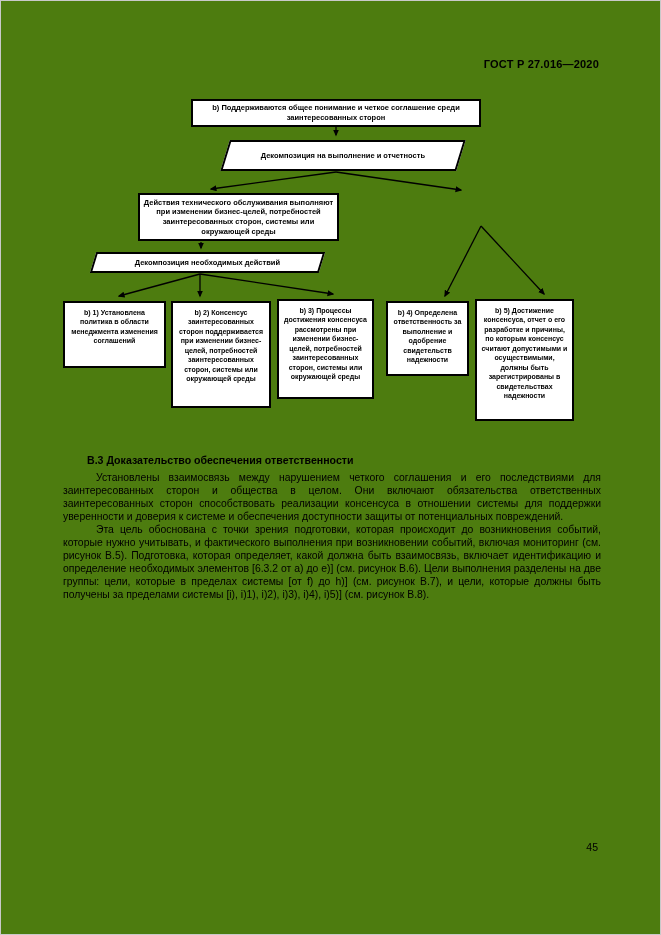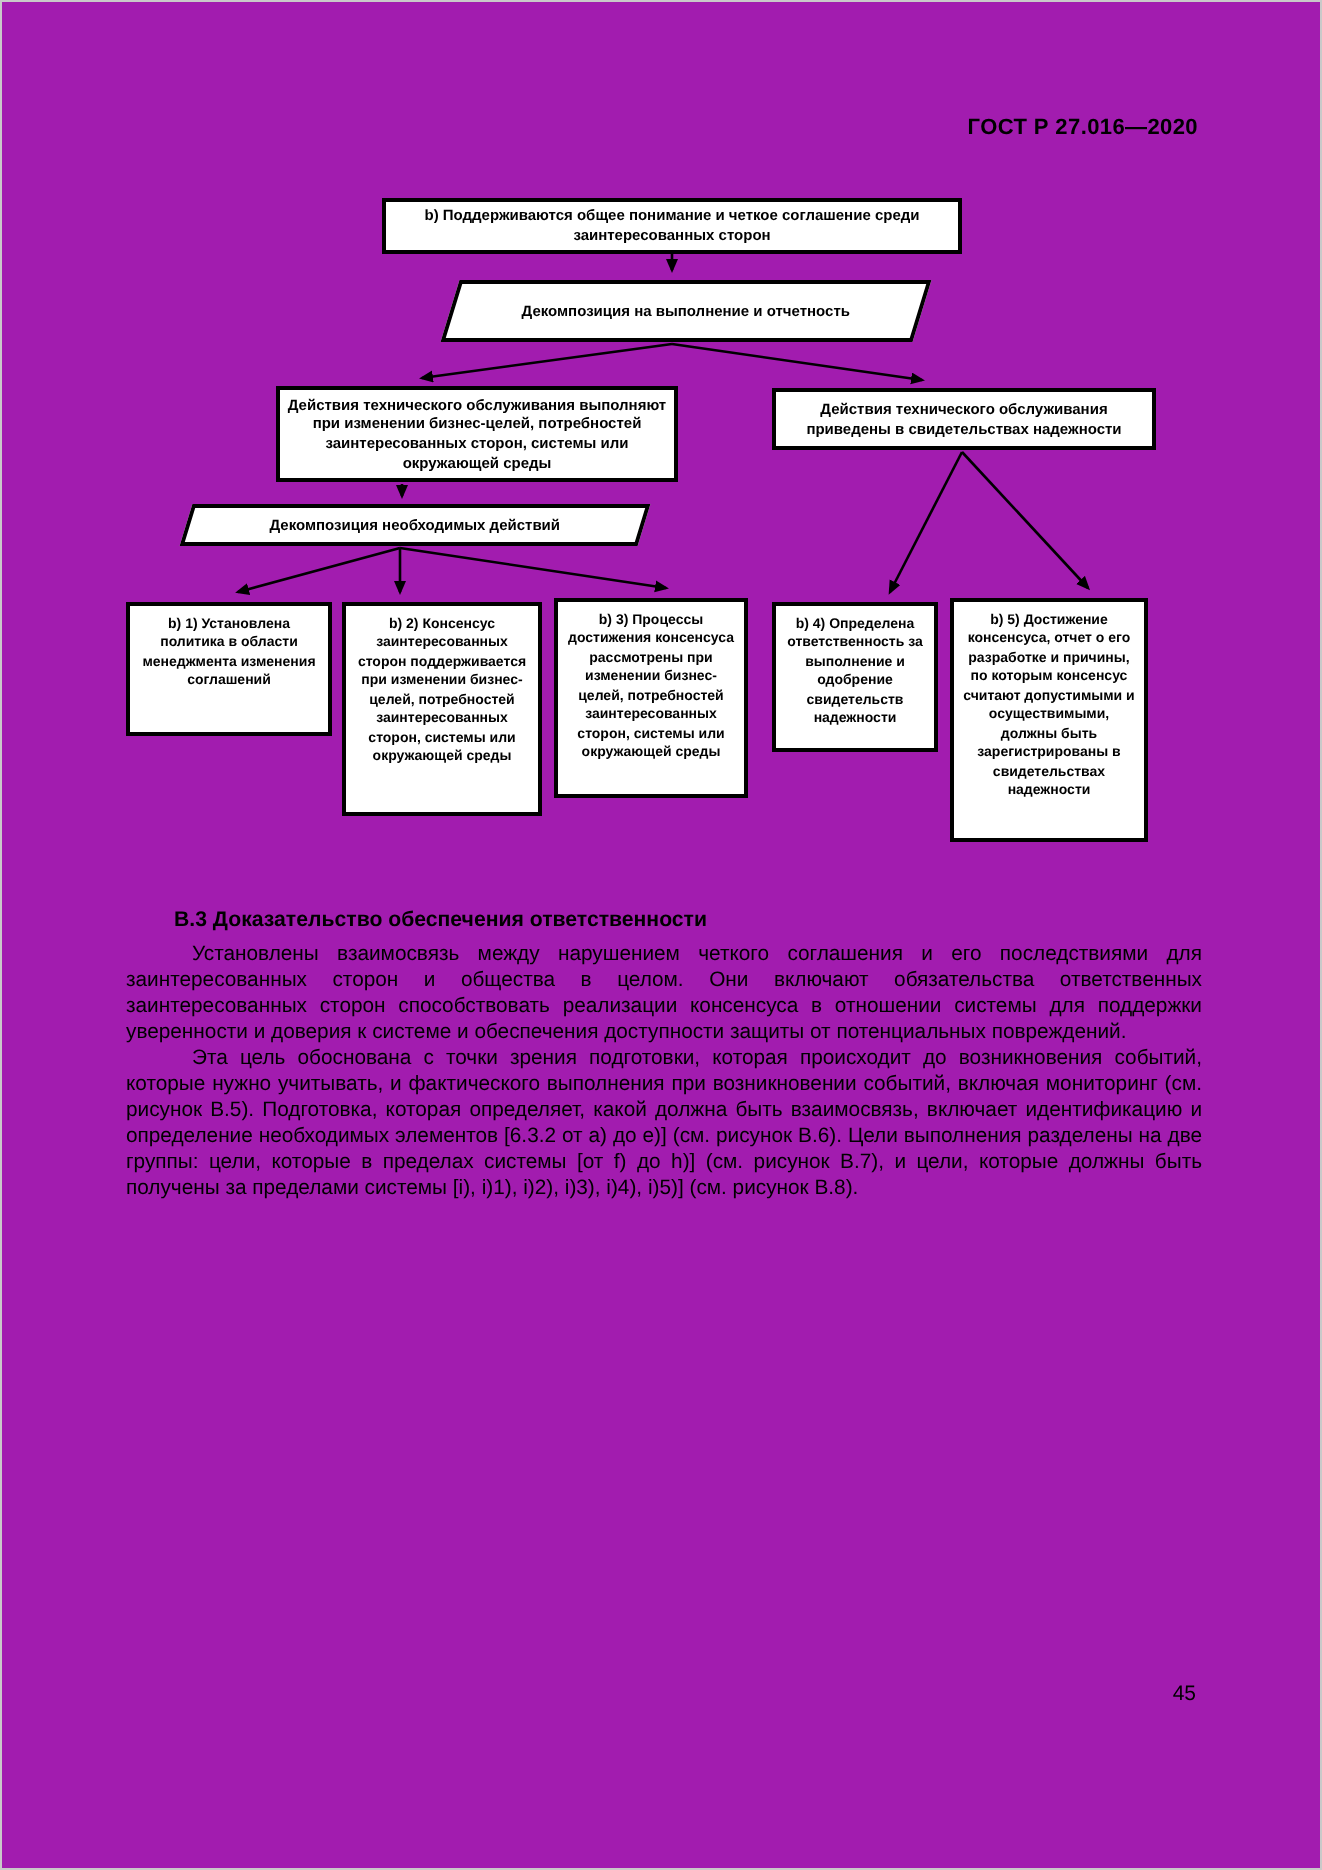--- a/index.html
+++ b/index.html
@@ -1,20 +1,20 @@
 <!DOCTYPE html>
 <html><head>
 <meta charset="utf-8">
 <style>
   html,body { margin:0; padding:0; background:#e9e9e9; }
   .page {
     position:relative;
     width:661px; height:935px;
     margin:0 auto;
-    background:#a21caf;
+    background:#4d7c0f;
     border:1px solid #c9c9c9;
     box-sizing:border-box;
     font-family:"Liberation Sans", sans-serif;
     color:#000;
     overflow:hidden;
   }
   .doc-header {
     position:absolute; top:57px; right:61px;
     font-size:11px; font-weight:bold; letter-spacing:0.2px;
   }
@@ -91,21 +91,20 @@
     </svg>
 
     <div class="node upper top-box">b) Поддерживаются общее понимание и четкое соглашение среди заинтересованных сторон</div>
 
     <div class="node upper pgram pgram-1">
       <div class="pgram-label">Декомпозиция на выполнение и отчетность</div>
     </div>
 
     <div class="node upper left-box">Действия технического обслуживания выполняют при изменении бизнес-целей, потребностей заинтересованных сторон, системы или окружающей среды</div>
 
-    <div class="node upper right-box">Действия технического обслуживания приведены в свидетельствах надежности</div>
 
     <div class="node upper pgram pgram-2">
       <div class="pgram-label">Декомпозиция необходимых действий</div>
     </div>
 
     <div class="node leaf leaf-1">b) 1) Установлена политика в области менеджмента изменения соглашений</div>
     <div class="node leaf leaf-2">b) 2) Консенсус заинтересованных сторон поддерживается при изменении бизнес-целей, потребностей заинтересованных сторон, системы или окружающей среды</div>
     <div class="node leaf leaf-3">b) 3) Процессы достижения консенсуса рассмотрены при изменении бизнес-целей, потребностей заинтересованных сторон, системы или окружающей среды</div>
     <div class="node leaf leaf-4">b) 4) Определена ответственность за выполнение и одобрение свидетельств надежности</div>
     <div class="node leaf leaf-5">b) 5) Достижение консенсуса, отчет о его разработке и причины, по которым консенсус считают допустимыми и осуществимыми, должны быть зарегистрированы в свидетельствах надежности</div>

